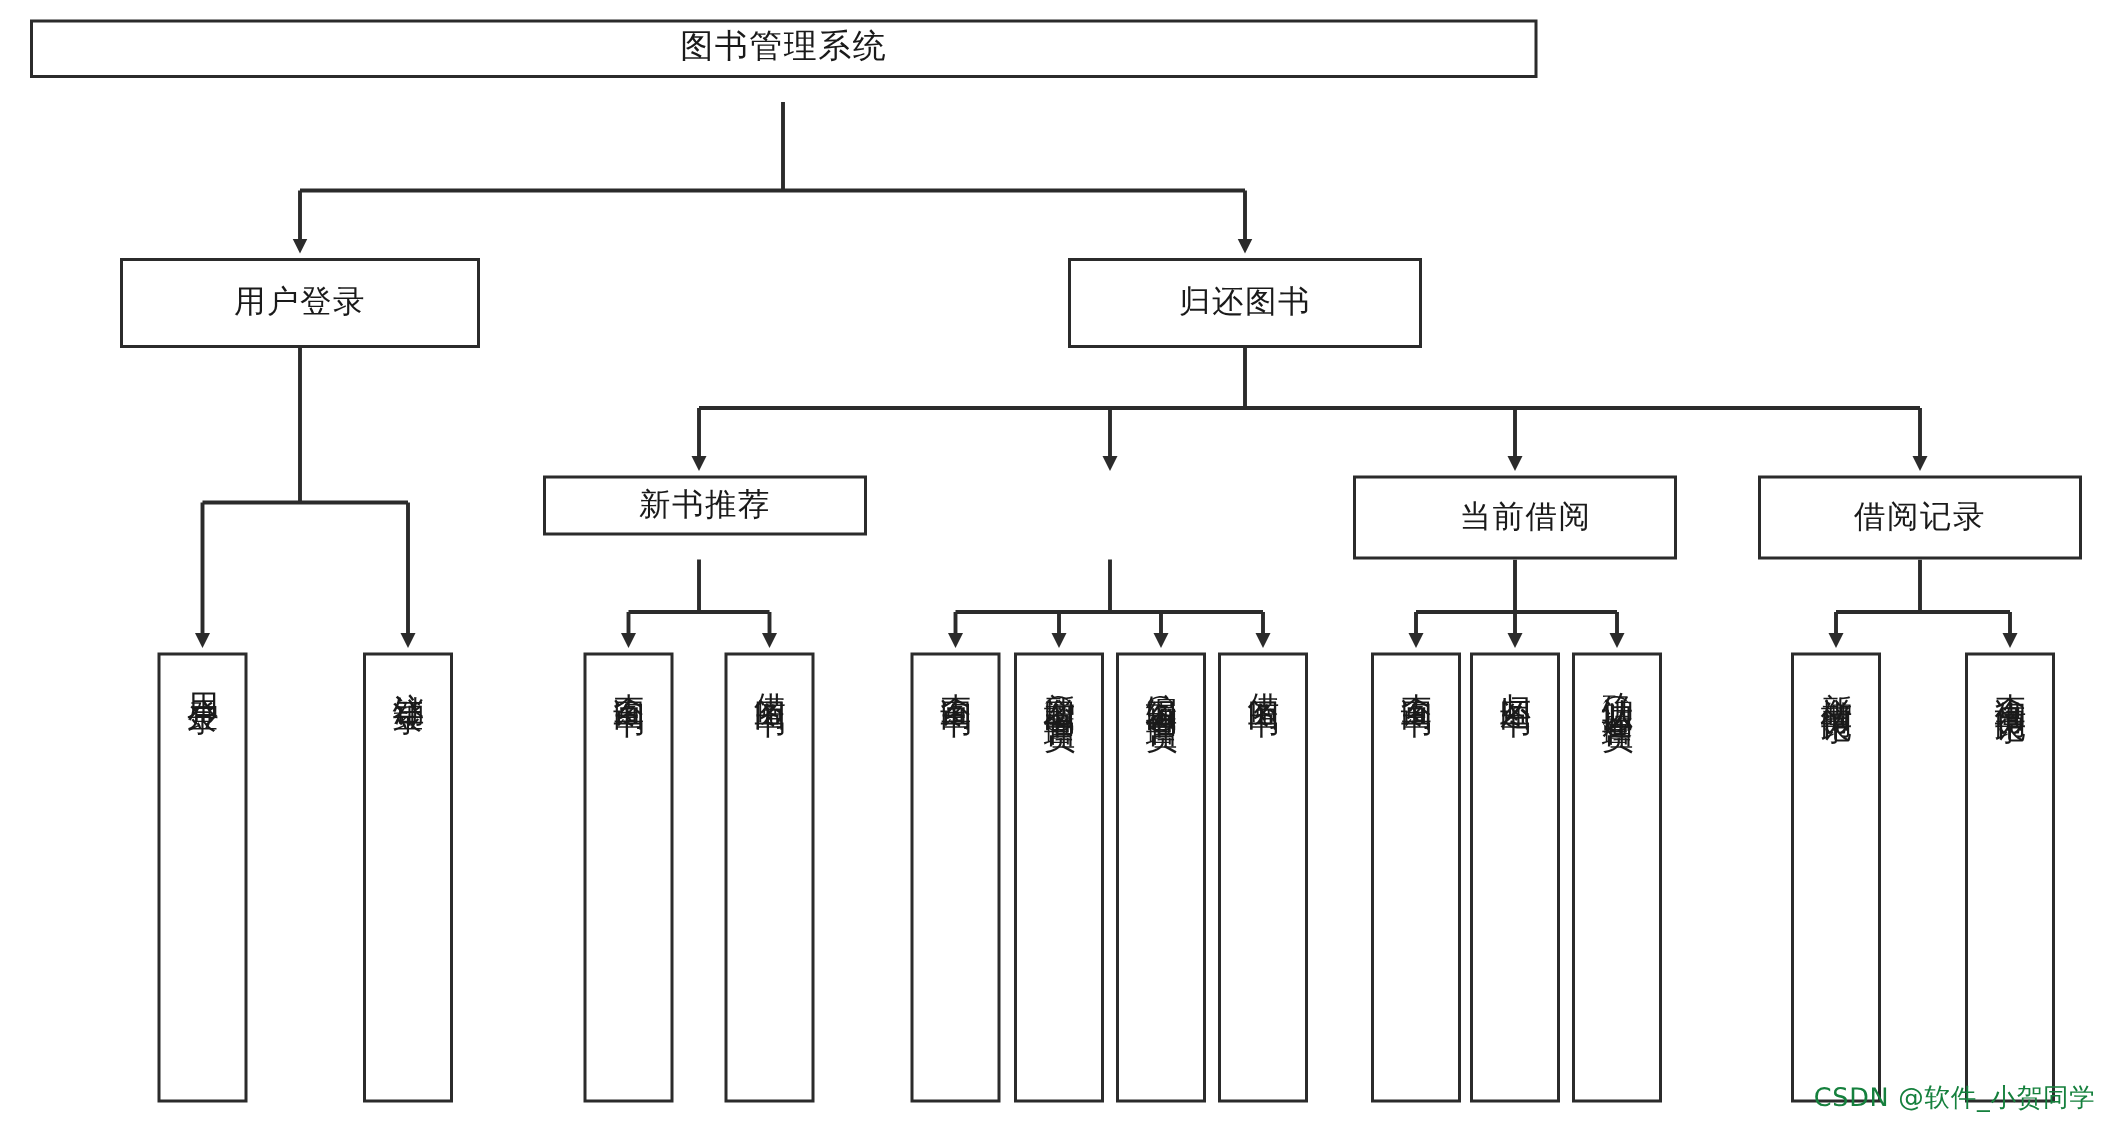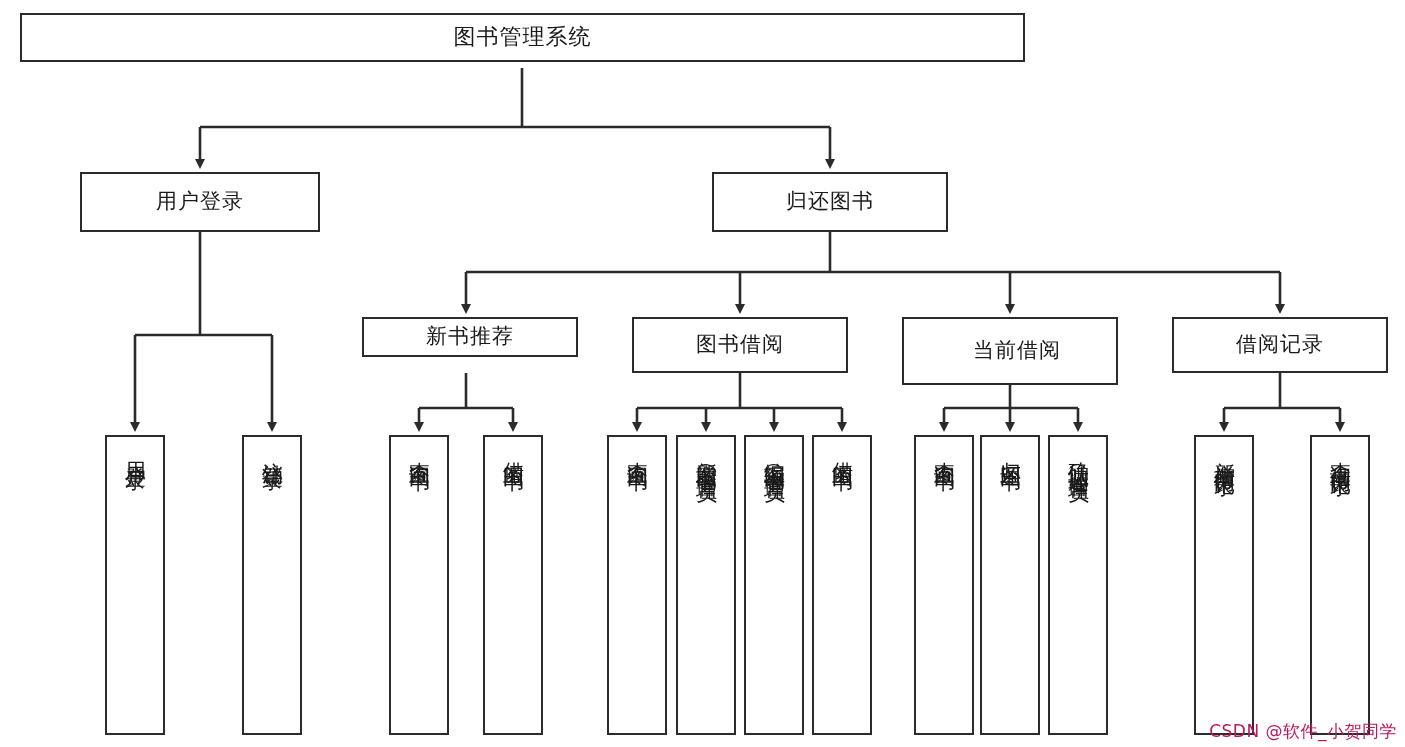--- a/index.html
+++ b/index.html
@@ -59,21 +59,21 @@
     color: #1a1a1a;
   }
   .htext {
     white-space: nowrap;
   }
   #watermark {
     position: absolute;
     right: 8px;
     bottom: 4px;
     font-size: 17px;
-    color: #be185d;
+    color: #15803d;
     letter-spacing: 0.5px;
     white-space: nowrap;
     user-select: none;
   }
 </style>
 </head>
 <body>
 
 <div id="canvas">
 
@@ -120,41 +120,38 @@
       <path d="M1010,408 L1010,423" marker-end="url(#arrow)"></path>
       <path d="M1078,408 L1078,423" marker-end="url(#arrow)"></path>
 
       <path d="M1280,373 L1280,408"></path>
       <path d="M1224,408 L1340,408"></path>
       <path d="M1224,408 L1224,423" marker-end="url(#arrow)"></path>
       <path d="M1340,408 L1340,423" marker-end="url(#arrow)"></path>
     </g>
   </svg>
 
-  <div class="node horiz root" style="left:20px; top:13px; width:1005px; height:49px;">
+  <div class="node horiz root" style="left:20px; top:13px; width:1005px; height:39px;">
     <span class="htext">图书管理系统</span>
   </div>
 
   <div class="node horiz" style="left:80px; top:172px; width:240px; height:60px;">
     <span class="htext">用户登录</span>
   </div>
 
   <div class="node horiz" style="left:712px; top:172px; width:236px; height:60px;">
     <span class="htext">归还图书</span>
   </div>
 
   <div class="node horiz" style="left:362px; top:317px; width:216px; height:40px;">
     <span class="htext">新书推荐</span>
   </div>
 
-  <div class="node horiz" style="left:632px; top:317px; width:216px; height:56px;">
-    <span class="htext">图书借阅</span>
-  </div>
-
-  <div class="node horiz" style="left:902px; top:317px; width:216px; height:68px;padding-left:14px;">
+
+  <div class="node horiz" style="left:902px; top:317px; width:216px; height:56px;padding-left:14px;">
     <span class="htext">当前借阅</span>
   </div>
 
   <div class="node horiz" style="left:1172px; top:317px; width:216px; height:56px;">
     <span class="htext">借阅记录</span>
   </div>
 
   <div class="node leaf" style="left:105px; top:435px; width:60px; height:300px;">
     <span class="vtext">用户登录</span>
   </div>

